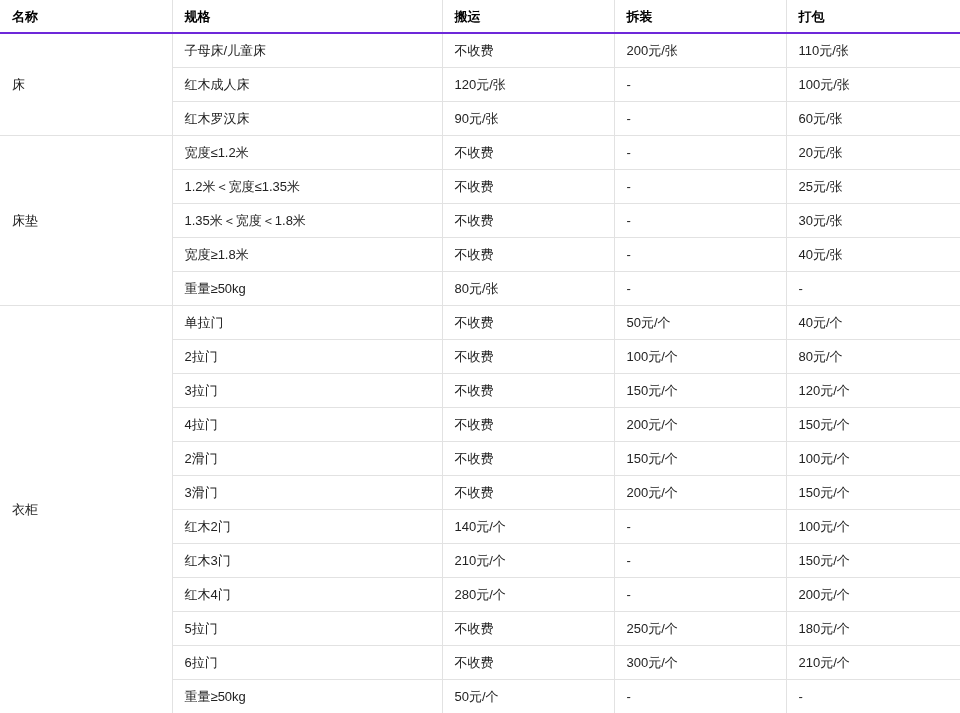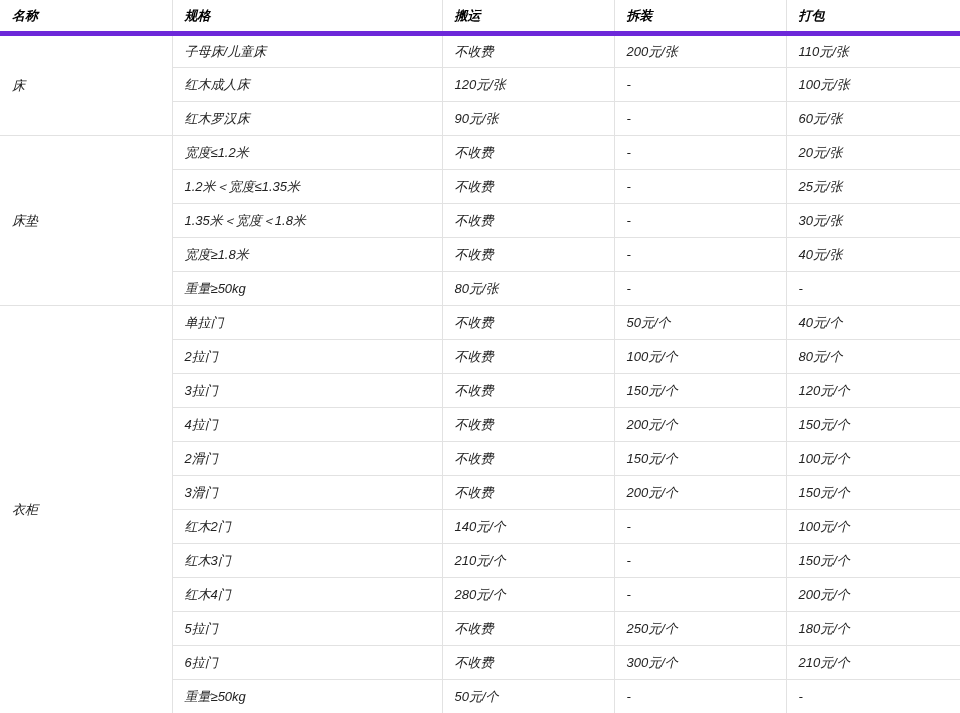--- a/index.html
+++ b/index.html
@@ -12,21 +12,20 @@
     height: 713px;
     overflow: hidden;
     font-family: "Liberation Sans", sans-serif;
     color: #111111;
     font-size: 13px;
   }
   table.price-table {
     width: 960px;
     border-collapse: collapse;
     table-layout: fixed;
-    font-style: italic;
   }
   table.price-table col.c-name   { width: 172px; }
   table.price-table col.c-spec   { width: 270px; }
   table.price-table col.c-move   { width: 172px; }
   table.price-table col.c-dis    { width: 172px; }
   table.price-table col.c-pack   { width: 174px; }
 
   table.price-table th,
   table.price-table td {
     border: 1px solid #e2e2e2;
@@ -46,21 +45,21 @@
   table.price-table thead th {
     font-weight: bold;
     height: 33px;
     color: #000000;
     border-top: none;
   }
   table.price-table td.name-cell {
     vertical-align: middle;
   }
   table.price-table tr:first-child td {
-    border-top: 5px solid #6d28d9;
+    border-top: 2px solid #6d28d9;
   }
   
   table.price-table th:first-child,
   table.price-table td:first-child {
     border-left: none;
   }
   table.price-table th:last-child,
   table.price-table td:last-child {
     border-right: none;
   }

